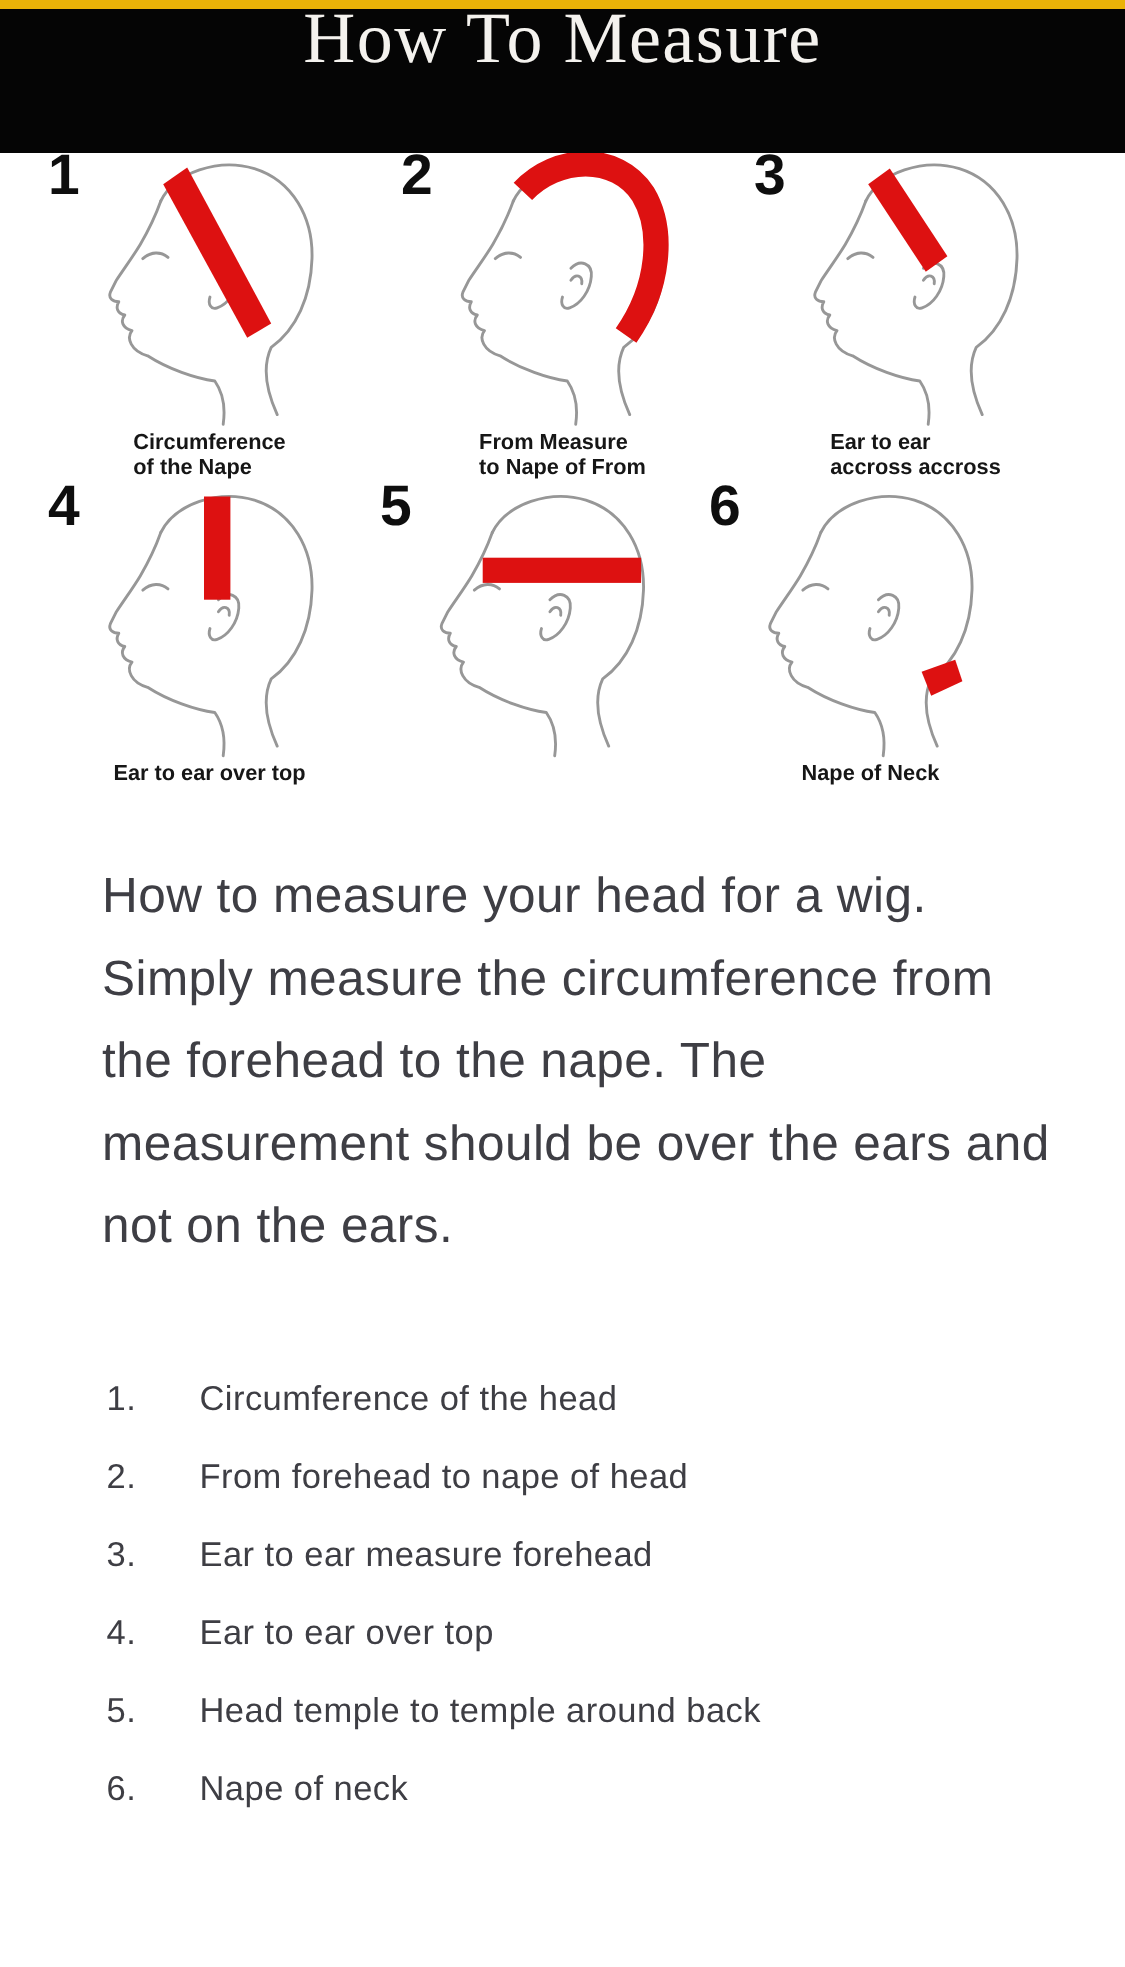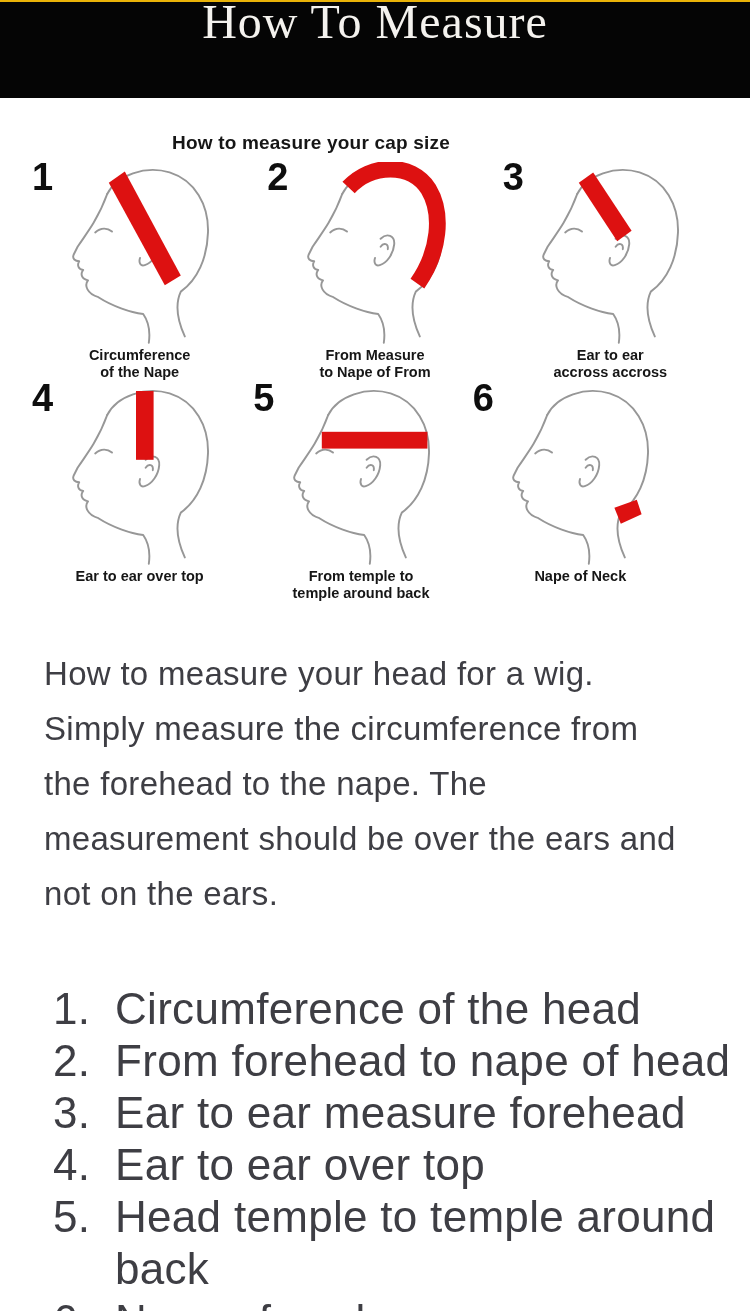--- a/index.html
+++ b/index.html
@@ -5,21 +5,21 @@
   html,body { margin:0; padding:0; }
   body {
     width:750px; height:1311px; background:#ffffff; overflow:hidden;
     font-family:"Liberation Sans", sans-serif;
   }
 
   
   .title-bar {
     background:var(--header-bg,#060606);
     height:96px; overflow:hidden;
-    border-top:2px solid #eab308;
+    border-top:6px solid #eab308;
   }
   .title-bar h1 {
     margin:-5px 0 0 0; padding:0;
     font-family:"Liberation Serif", serif; font-weight:400;
     font-size:48px; line-height:1.05; letter-spacing:1px;
     color:var(--header-text,#f4f2ee); text-align:center;
   }
 
   
   .diagram-title {
@@ -35,57 +35,56 @@
   .fig { position:relative; margin:0; display:flex; flex-direction:column; align-items:center; }
   .fig:nth-child(5) { transform:translateX(-14px); }
   .fig:nth-child(6) { transform:translateX(-30px); }
   .fig-num {
     position:absolute; left:10px; top:-6px;
     font-size:38px; font-weight:800; color:#0e0e0e;
   }
   svg.head { width:180px; height:184px; display:block; }
   .fig-cap {
     font-size:14.5px; font-weight:700; line-height:1.18;
-    color:var(--diagram-text,#161616); text-align:center; margin-top:1px;
+    color:var(--diagram-text,#161616); text-align:left; margin-top:1px;
   }
   .fig-cap span { display:block; }
 
   .outline path {
     fill:none; stroke:var(--head-outline,#979797);
     stroke-width:2.4; stroke-linecap:round; stroke-linejoin:round;
   }
   .band { fill:var(--band-red,#dd1111); }
   .band-2 { fill:none; stroke:var(--band-red,#dd1111); stroke-width:21; }
 
   
   .lead {
-    margin:44px 40px 0 44px; max-width:660px;
+    margin:44px 40px 0 68px; max-width:660px;
     font-size:33px; line-height:55px; letter-spacing:0.3px;
     color:var(--body-text,#3e3e44);
     white-space:pre-line;
   }
   .steps {
-    margin:62px 0 0 0; padding:0 0 0 115px;
+    margin:62px 0 0 18px; padding:0 0 0 115px;
     list-style:none; counter-reset:step;
-    font-size:44px; line-height:52px; letter-spacing:0.3px;
+    font-size:23px; line-height:52px; letter-spacing:0.3px;
     color:var(--body-text,#3e3e44);
   }
   .steps li { counter-increment:step; position:relative; }
   .steps li::before { content:counter(step) "."; position:absolute; left:-62px; }
 </style>
 </head>
 <body style="--header-bg: #050505; --header-text: #f4f2ee; --body-text: #3e3e44; --diagram-text: #161616; --band-red: #dd1111; --head-outline: #979797;">
 
 <header class="title-bar">
   <h1>How To Measure</h1>
 </header>
 
 <main>
   <section>
-    <h2 class="diagram-title">How to measure your cap size</h2>
     <div class="figures">
   <figure class="fig">
     <span class="fig-num">1</span>
     <svg class="head" viewBox="0 0 210 230" preserveAspectRatio="xMidYMid meet" xmlns="http://www.w3.org/2000/svg">
       <g class="outline">
         <path d="M64,40 C76,16 112,4 142,13 C174,23 191,54 190,88 C189,120 177,147 156,162 C149,177 151,196 161,218"></path>
         <path d="M64,40 C59,54 54,64 47,76 C41,86 35,94 27,106 L22,116 C20,121 24,124 29,124 C26,129 28,134 34,135 C30,140 32,146 40,148 C35,154 39,165 53,169 C70,180 93,188 109,190 C116,200 118,212 116,226"></path>
         <path d="M49,88 C56,82 64,82 70,87"></path>
         <path d="M112,96 C120,88 130,92 129,103 C128,115 120,126 111,129 C106,131 103,126 105,120"></path>
         <path d="M112,106 C116,100 122,102 121,109"></path>
@@ -166,24 +165,20 @@
         <path d="M64,40 C76,16 112,4 142,13 C174,23 191,54 190,88 C189,120 177,147 156,162 C149,177 151,196 161,218"></path>
         <path d="M64,40 C59,54 54,64 47,76 C41,86 35,94 27,106 L22,116 C20,121 24,124 29,124 C26,129 28,134 34,135 C30,140 32,146 40,148 C35,154 39,165 53,169 C70,180 93,188 109,190 C116,200 118,212 116,226"></path>
         <path d="M49,88 C56,82 64,82 70,87"></path>
         <path d="M112,96 C120,88 130,92 129,103 C128,115 120,126 111,129 C106,131 103,126 105,120"></path>
         <path d="M112,106 C116,100 122,102 121,109"></path>
       </g>
 
       <rect class="band band-5" x="56" y="61" width="132" height="21"></rect>
 
     </svg>
-    <figcaption class="fig-cap">
-      <span>From temple to</span>
-      <span>temple around back</span>
-    </figcaption>
   </figure>
 
   <figure class="fig">
     <span class="fig-num">6</span>
     <svg class="head" viewBox="0 0 210 230" preserveAspectRatio="xMidYMid meet" xmlns="http://www.w3.org/2000/svg">
       <g class="outline">
         <path d="M64,40 C76,16 112,4 142,13 C174,23 191,54 190,88 C189,120 177,147 156,162 C149,177 151,196 161,218"></path>
         <path d="M64,40 C59,54 54,64 47,76 C41,86 35,94 27,106 L22,116 C20,121 24,124 29,124 C26,129 28,134 34,135 C30,140 32,146 40,148 C35,154 39,165 53,169 C70,180 93,188 109,190 C116,200 118,212 116,226"></path>
         <path d="M49,88 C56,82 64,82 70,87"></path>
         <path d="M112,96 C120,88 130,92 129,103 C128,115 120,126 111,129 C106,131 103,126 105,120"></path>

